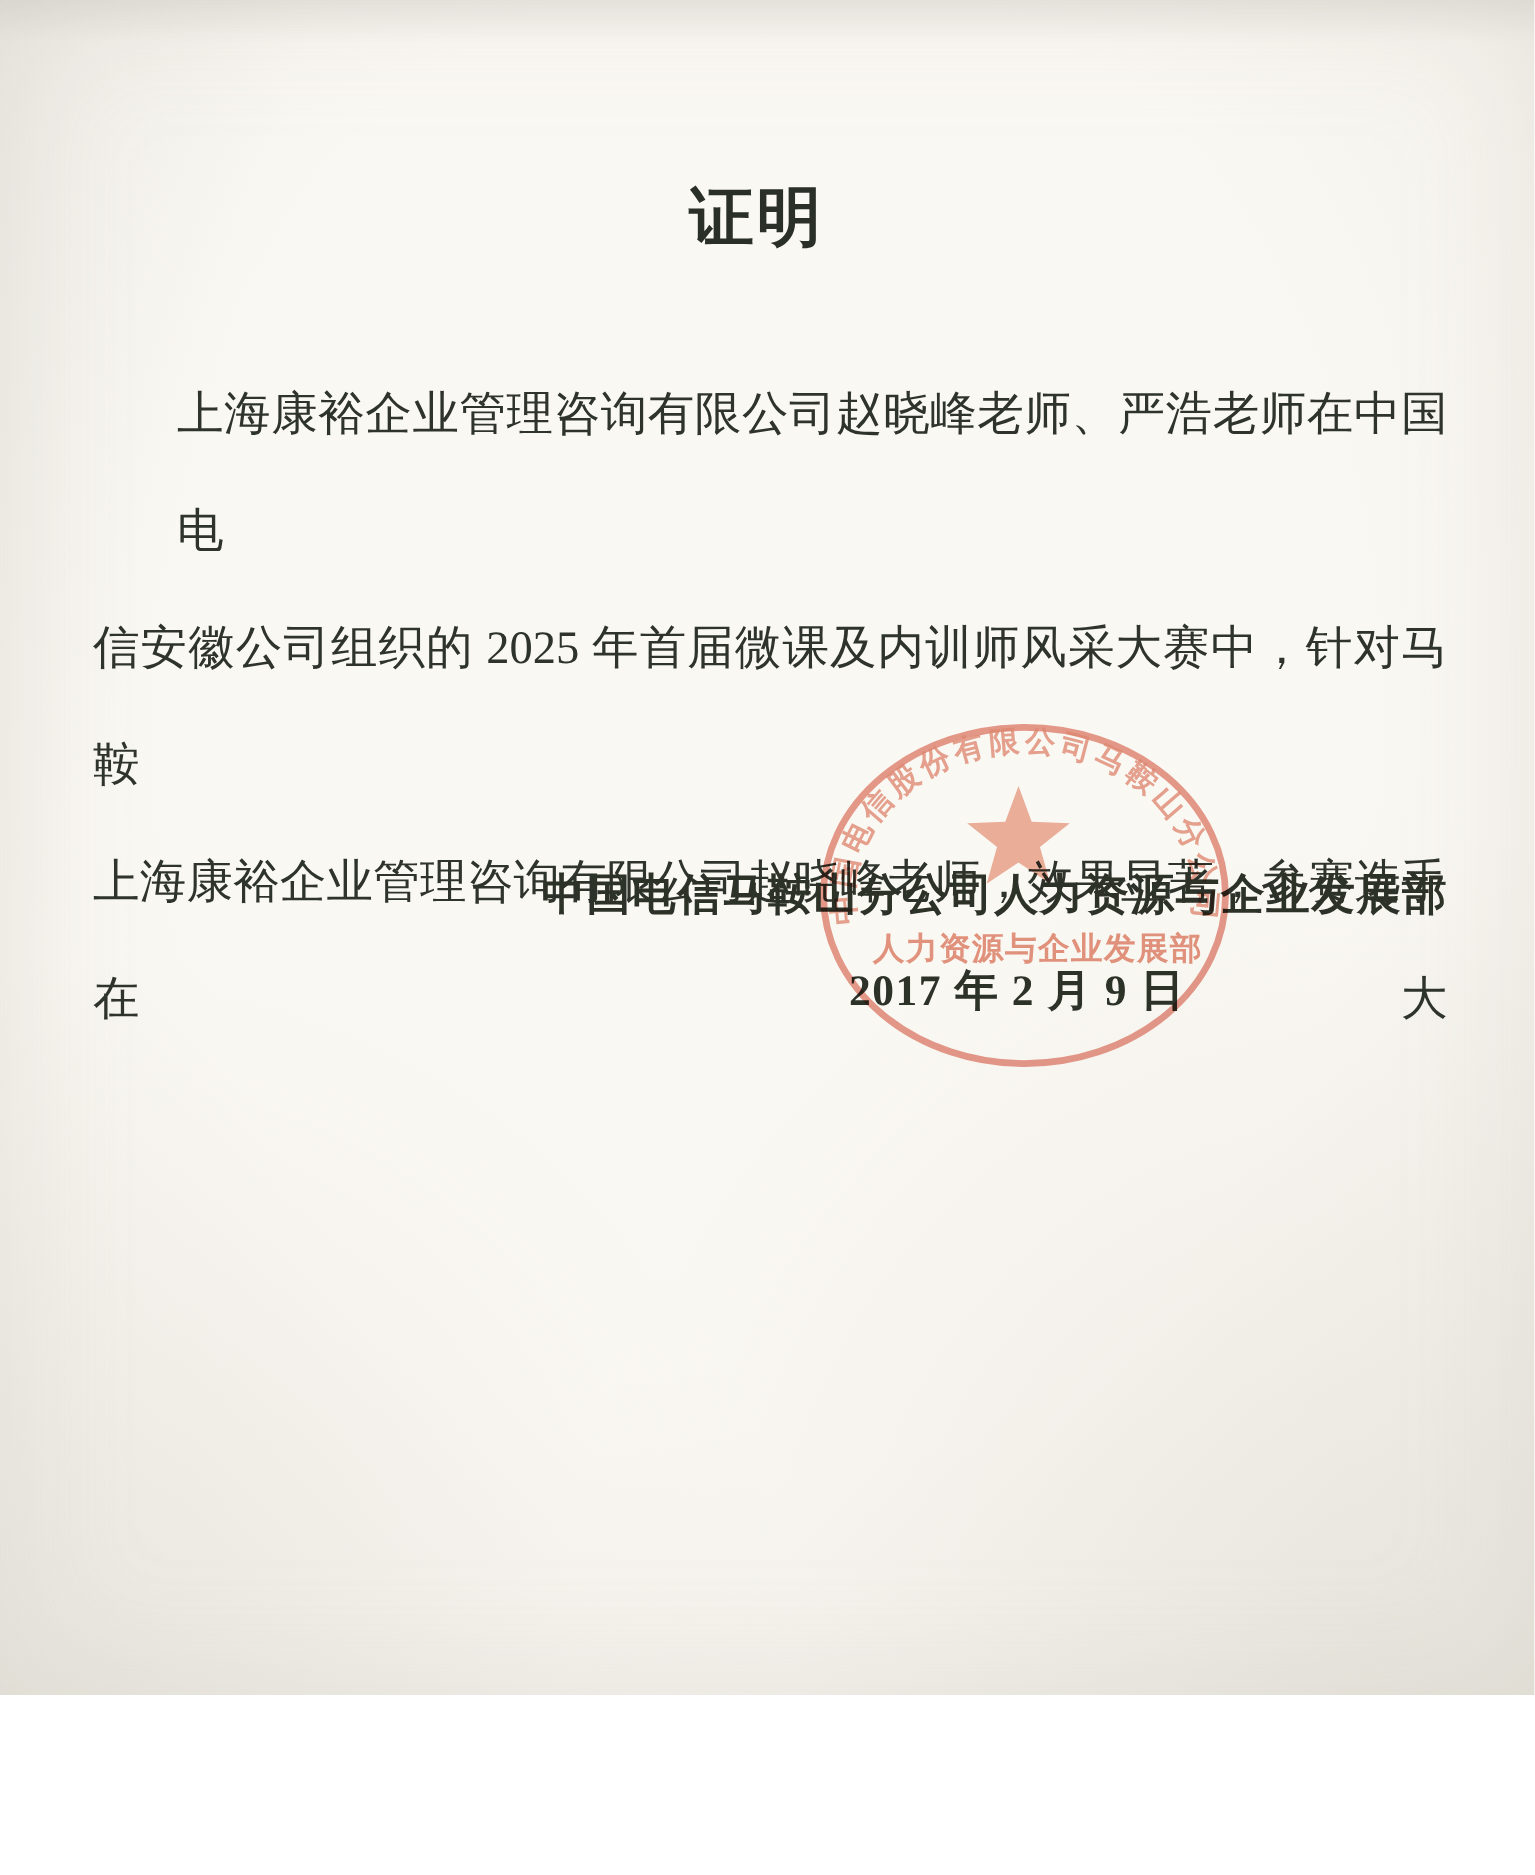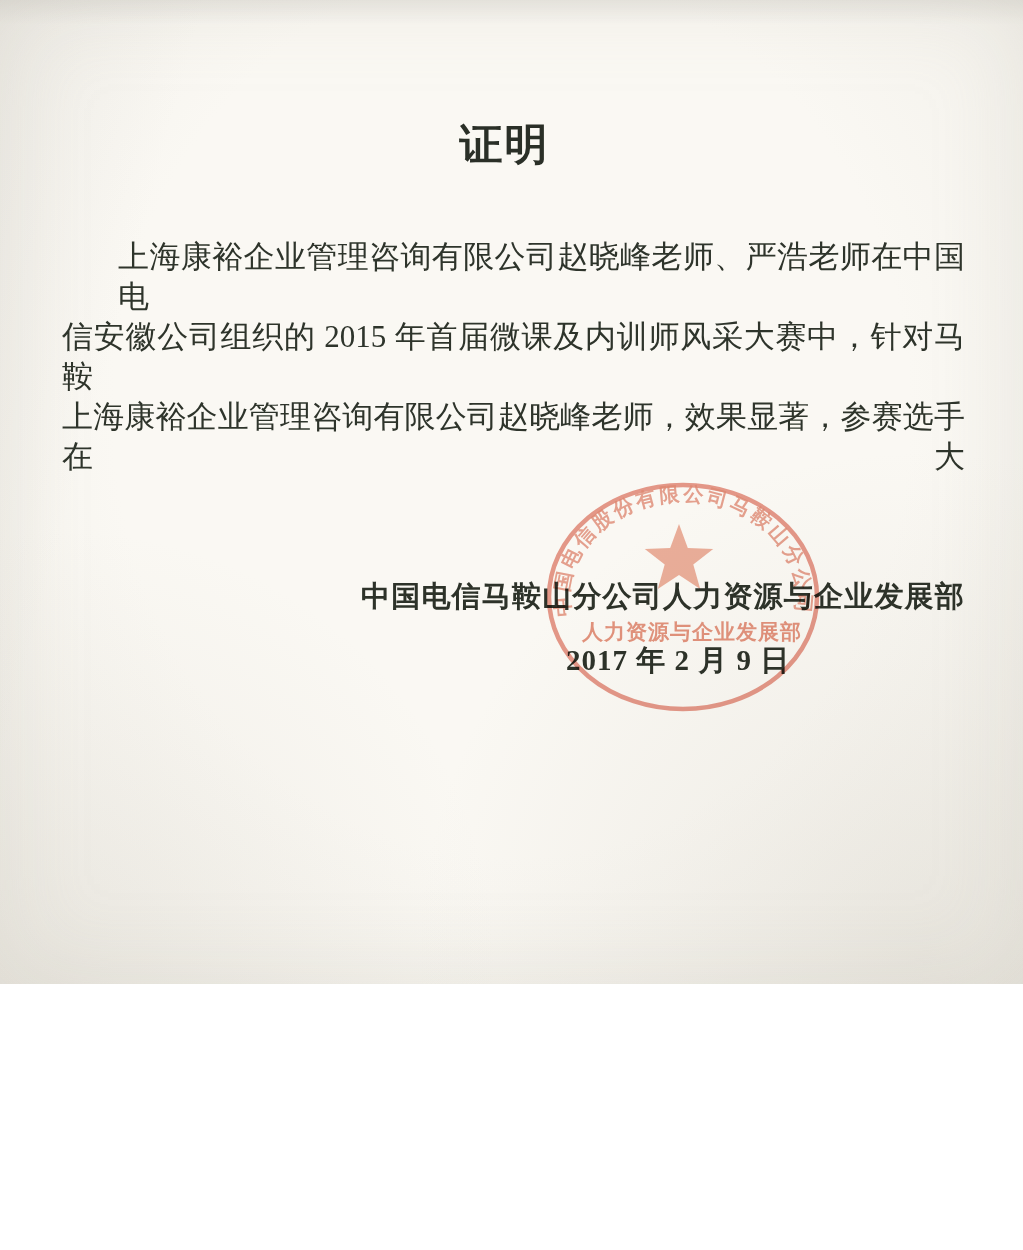--- a/index.html
+++ b/index.html
@@ -1,37 +1,37 @@
 <!DOCTYPE html>
 <html><head>
 <meta charset="utf-8">
 <style>
   html,body{margin:0;padding:0;background:#ffffff;}
   .page{
     position:relative;
-    width:1023px;height:984px;
+    width:1023px;height:1130px;
     overflow:hidden;
     font-family:"Liberation Serif","DejaVu Serif",serif;
     background:
       linear-gradient(180deg, rgba(190,187,180,0.28), rgba(190,187,180,0) 2.5%),
       linear-gradient(105deg, rgba(198,195,188,0.16), rgba(198,195,188,0) 16%),
       radial-gradient(circle at 90% 97%, rgba(203,198,186,0.28), rgba(203,198,186,0) 38%),
       radial-gradient(circle at 6% 98%, rgba(203,198,186,0.22), rgba(203,198,186,0) 32%),
       radial-gradient(ellipse at 50% 42%, #faf8f3 55%, #f0eee8 100%);
     box-shadow: inset 0 0 90px rgba(185,181,170,0.22);
     color:#2c3129;
   }
   .title{
     position:absolute; top:116px; left:0; width:100%;
     text-align:center; transform:translateX(-7px);
     font-size:43px; font-weight:600; letter-spacing:2px; color:#2a2f27;
   }
   .body-text{
     position:absolute; top:237px; left:62px; width:903px;
-    font-size:31px; line-height:40px; font-weight:500;
+    font-size:31px; line-height:78px; font-weight:500;
     color:#2e342b;
   }
   .body-line{
     text-align:justify; text-align-last:justify;
     width:100%; box-sizing:border-box;
   }
   .body-line.indent{ padding-left:56px; }
   .signature{
     position:absolute; top:577px; right:58px;
     font-size:29px; font-weight:600; letter-spacing:1.2px; color:#2d3229;
@@ -56,21 +56,21 @@
 </style>
 </head>
 <body>
 
 <div class="page">
 
   <div class="title">证明</div>
 
   <div class="body-text">
     <div class="body-line indent">上海康裕企业管理咨询有限公司赵晓峰老师、严浩老师在中国电</div>
-    <div class="body-line">信安徽公司组织的 2015 年首届微课及内训师风采大赛中，针对马鞍</div>
+    <div class="body-line">信安徽公司组织的 2025 年首届微课及内训师风采大赛中，针对马鞍</div>
     <div class="body-line">上海康裕企业管理咨询有限公司赵晓峰老师，效果显著，参赛选手在大</div>
   </div>
 
   <div class="signature">中国电信马鞍山分公司人力资源与企业发展部</div>
 
   <div class="date">2017 年 2 月 9 日</div>
 
   <div class="seal">
     <svg viewBox="0 0 290 245" xmlns="http://www.w3.org/2000/svg">
       <defs>

